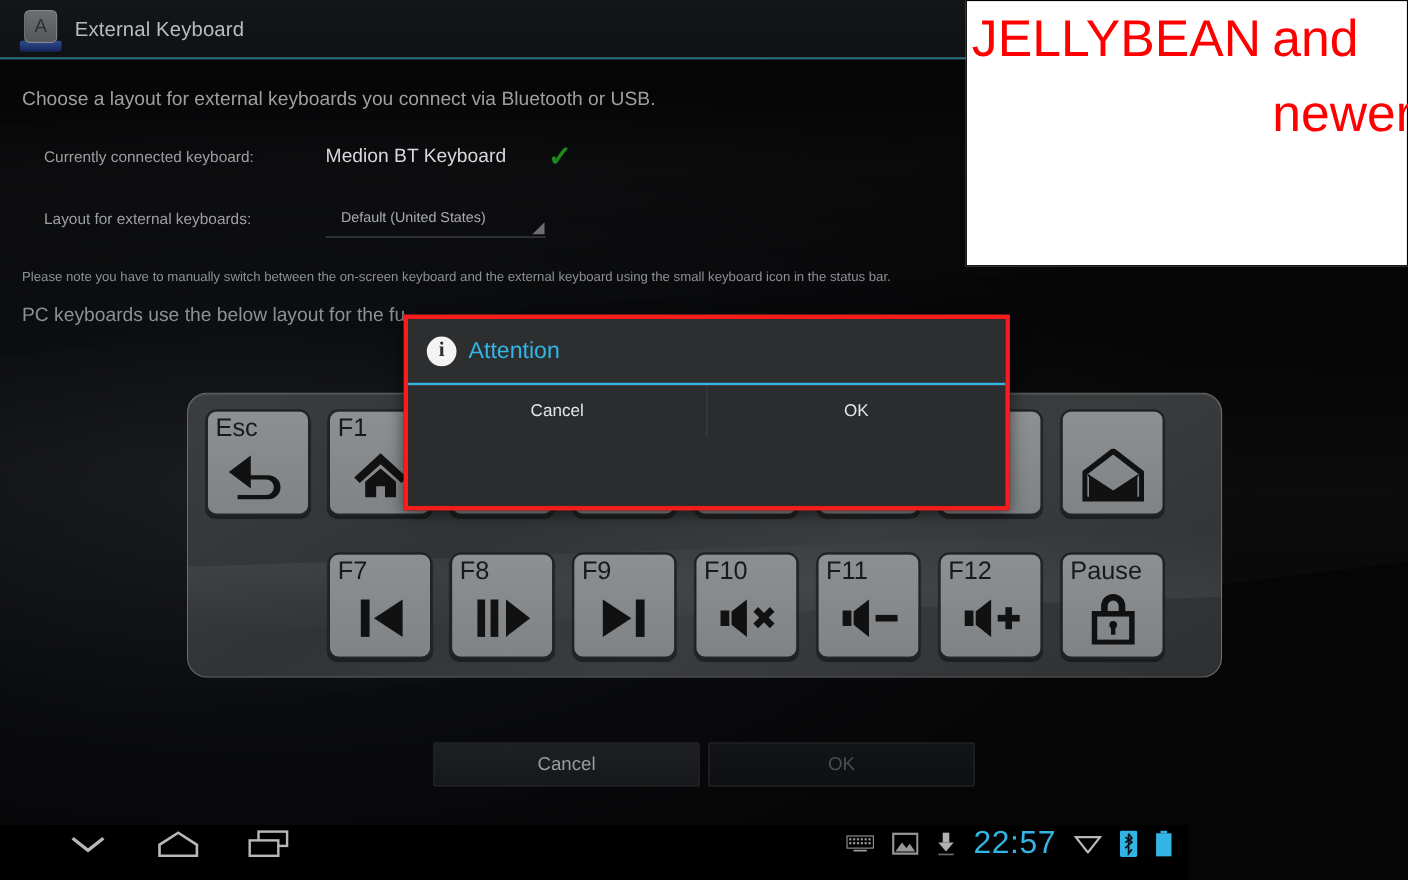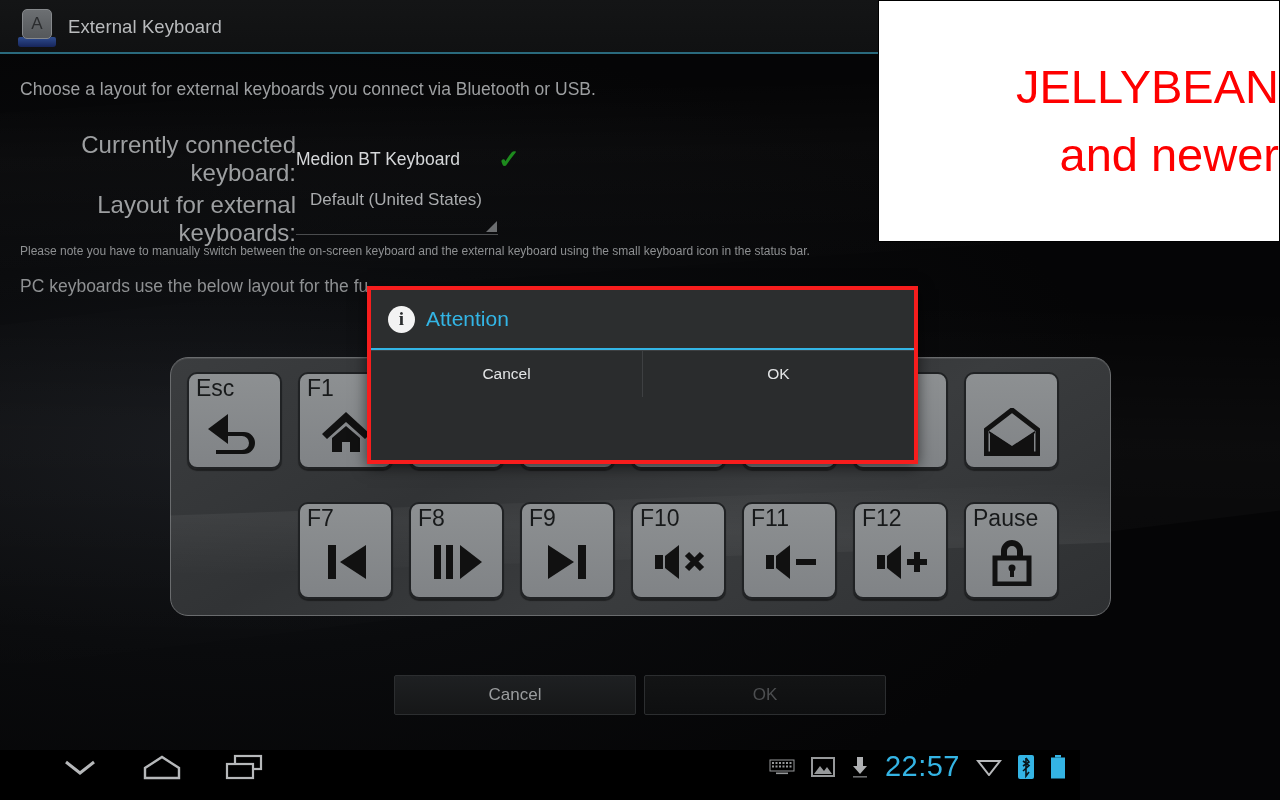--- a/index.html
+++ b/index.html
@@ -78,37 +78,37 @@
   #ab-title {
     color: #b9bbbd; font-size: 18.5px; letter-spacing: .1px;
   }
 
   
   #content { position: absolute; left: 0; top: 54px; width: 1280px; height: 696px; z-index: 2; }
   .intro {
     position: absolute; left: 20px; top: 25px;
     color: #9d9fa1; font-size: 17.5px;
   }
-  .row-label { color: #9d9fa1; font-size: 24px; text-align: right; }
+  .row-label { color: #9d9fa1; font-size: 14px; }
   #row-connected {
     position: absolute; left: 40px; top: 77px;
     display: flex; align-items: center;
   }
   #row-connected .row-label { width: 256px; }
   #kbname { color: #d6d8da; font-size: 17.5px; font-weight: normal; }
   #check { margin-left: 38px; color: #1d8a1d; font-size: 26px; line-height: 20px; font-weight: bold; }
   #row-layout {
     position: absolute; left: 40px; top: 133px;
     display: flex; align-items: flex-start;
   }
   #row-layout .row-label { width: 256px; padding-top: 4px; }
   .spinner {
     position: relative;
-    min-width: 200px; padding: 3px 16px 24px 14px;
-    color: #a9abad; font-size: 17px;
+    min-width: 200px; padding: 3px 16px 10px 14px;
+    color: #a9abad; font-size: 13px;
     border-bottom: 1px solid #4a4c4e;
   }
   .spinner .tri {
     position: absolute; right: 1px; bottom: 2px;
     width: 0; height: 0;
     border-left: 11px solid transparent;
     border-bottom: 11px solid #6c6e70;
   }
   .note1 { position: absolute; left: 20px; top: 190px; color: #8e9092; font-size: 12px; }
   .note2 { position: absolute; left: 20px; top: 222px; color: #8e9092; font-size: 17.5px; }
@@ -203,23 +203,22 @@
   }
   .dlg-btn + .dlg-btn { border-left: 1px solid #3e4042; }
 
   
   #callout {
     position: absolute; right: 0; top: 0;
     width: 402px; height: 242px;
     background: #ffffff;
     border: 1px solid #000;
     z-index: 9;
-    display: flex; flex-direction: column; justify-content: center;
+    display: flex; justify-content: center;
     padding-left: 10px;
-    text-align: right;
   }
   #callout div { color: #fe0000; font-size: 47px; line-height: 68px; font-family: "Liberation Sans", sans-serif; }
   #callout .l2 { padding-left: 10px; }
 
   
   #navbar {
     position: absolute; left: 0; bottom: 0; width: 1080px; height: 50px;
     background: #000; z-index: 10;
     display: flex; align-items: flex-start; padding-left: 32px;
   }

